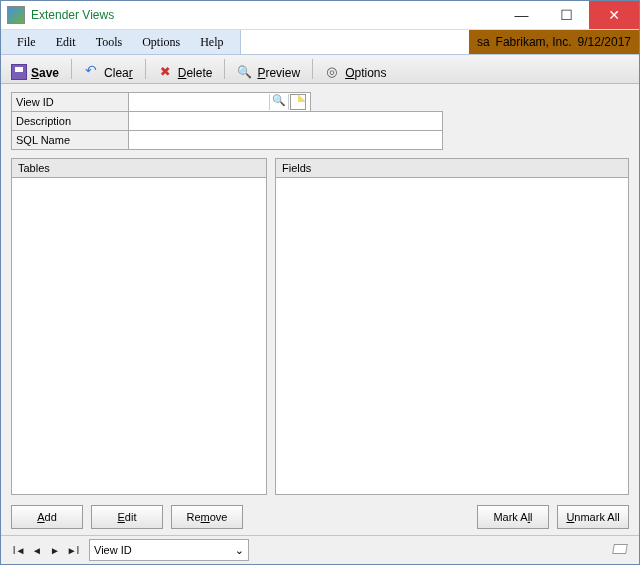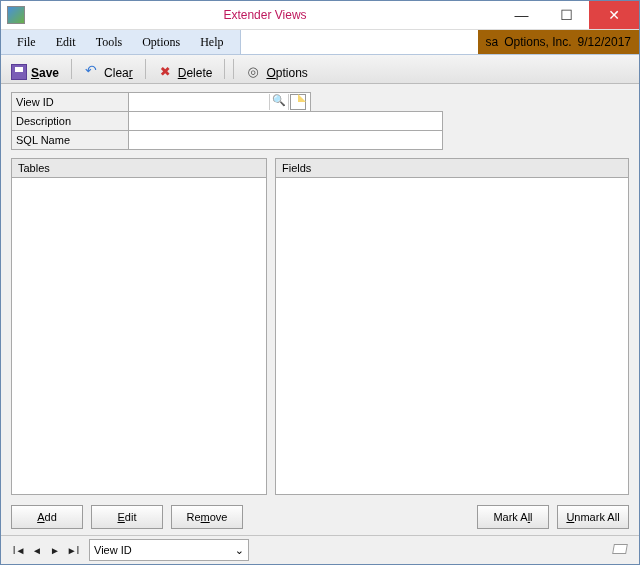--- a/index.html
+++ b/index.html
@@ -1,21 +1,21 @@
 <!DOCTYPE html>
 <html><head>
 <meta charset="utf-8">
 <style>
 html, body { margin: 0; padding: 0; font-family: "Segoe UI", Tahoma, sans-serif; font-size: 12px; color: #000; }
 .window { width: 640px; height: 565px; background: #f0f0f0; border: 1px solid #6a8ab0; box-sizing: border-box; display: flex; flex-direction: column; }
 
 
 .titlebar { height: 28px; background: #fff; display: flex; align-items: center; border-bottom: 1px solid #ddd; }
 .title-icon { width: 16px; height: 16px; margin: 0 6px; background: linear-gradient(135deg,#4a90d9,#6ab04a); border: 1px solid #888; }
-.title-text { flex: 1; text-align: center; font-size: 12px; color: #be185d; }
+.title-text { flex: 1; text-align: left; font-size: 12px; color: #15803d; }
 .title-btns { display: flex; height: 100%; }
 .title-btn { width: 45px; height: 100%; display: flex; align-items: center; justify-content: center; font-size: 14px; color: #333; }
 .title-btn.close { background: #e04343; color: #fff; width: 50px; font-size: 14px; }
 
 
 .menubar { height: 24px; background: #fff; display: flex; align-items: stretch; border-bottom: 1px solid #b5c7de; }
 .menu-left { display:flex; align-items:center; padding: 0 6px; border-right:1px solid #b5c7de; background:#dee9f7;font-family:Liberation Serif, serif; }
 .menu-item { padding: 0 10px; display:flex; align-items:center; cursor: default; }
 .menu-right { margin-left:auto; display:flex; align-items:center; padding: 0 8px; gap:6px; background:#a16207; }
 .menu-right span { color:#000; }
@@ -99,41 +99,45 @@
         </div>
       <div class="menu-item">
           <span>Options</span>
         </div>
       <div class="menu-item">
           <span>Help</span>
         </div>
     </div>
     <div class="menu-right">
       <span>sa</span>
-      <span>Options, Inc.</span>
+      <span>Fabrikam, Inc.</span>
       <span>9/12/2017</span>
     </div>
   </div>
 
   <div class="toolbar">
     <div class="tb-btn">
       <span class="ico ico-save"></span>
       <span class="txt bold"><u>S</u>ave</span>
     </div>
     <span class="tb-sep"></span>
     <div class="tb-btn">
       <span class="ico ico-clear"></span>
       <span class="txt">Clea<u>r</u></span>
     </div>
     <span class="tb-sep"></span>
     <div class="tb-btn">
       <span class="ico ico-delete"></span>
       <span class="txt"><u>D</u>elete</span>
     </div>
     <span class="tb-sep"></span>
+    <div class="tb-btn">
+      <span class="ico ico-preview"></span>
+      <span class="txt"><u>P</u>review</span>
+    </div>
     <span class="tb-sep"></span>
     <div class="tb-btn">
       <span class="ico ico-options"></span>
       <span class="txt"><u>O</u>ptions</span>
     </div>
   </div>
 
   <div class="form-area">
     <div class="form-grid">
       <div class="form-row row-viewid" style="width:298px">

